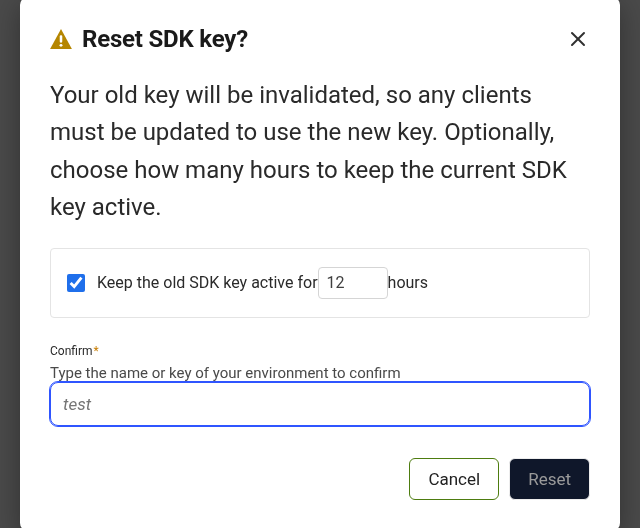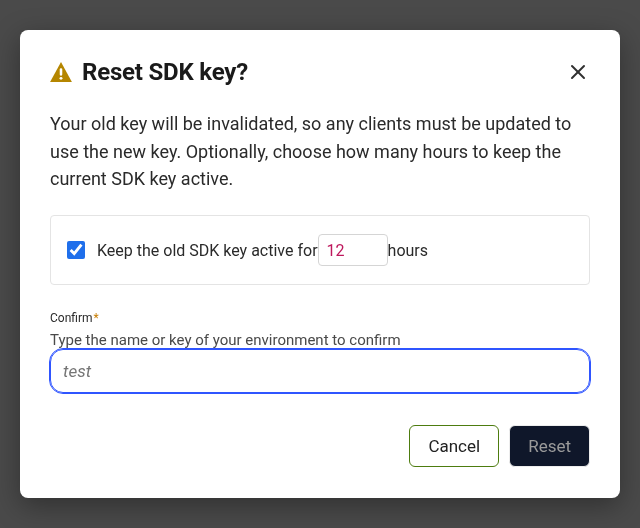--- a/index.html
+++ b/index.html
@@ -45,21 +45,21 @@
   }
   .close-btn {
     background: none;
     border: none;
     padding: 4px;
     cursor: pointer;
     color: #303030;
     line-height: 0;
   }
   .desc {
-    font-size: 18px;
+    font-size: 24px;
     line-height: 1.55;
     color: #2a2a2a;
     margin: 0 0 22px 0;
   }
   .option-box {
     border: 1px solid #e4e4e4;
     border-radius: 4px;
     padding: 18px 16px;
     display: flex;
     align-items: center;
@@ -80,42 +80,42 @@
     align-items: center;
     flex-wrap: wrap;
   }
   .hours-input {
     width: 70px;
     height: 32px;
     border: 1px solid #d5d5d5;
     border-radius: 4px;
     padding: 0 8px;
     font-size: 16px;
-    color: #be185d;
+    color: #404040;
     font-family: inherit;
   }
   .confirm-label {
     font-size: 12px;
     color: #2a2a2a;
     margin-bottom: 6px;
   }
   .req-star {
     color: #c77c00;
     margin-left: 1px;
   }
   .confirm-hint {
     font-size: 15px;
     color: #4a4a4a;
   }
   .confirm-input {
     width: 100%;
     height: 44px;
     border: 1px solid #2f55ff;
     outline: 1px solid #2f55ff;
-    border-radius: 13px;
+    border-radius: 8px;
     padding: 0 12px;
     font-size: 17px;
     color: #9a9a9a;
     font-style: italic;
     font-family: inherit;
   }
   .footer {
     display: flex;
     justify-content: flex-end;
     gap: 10px;

